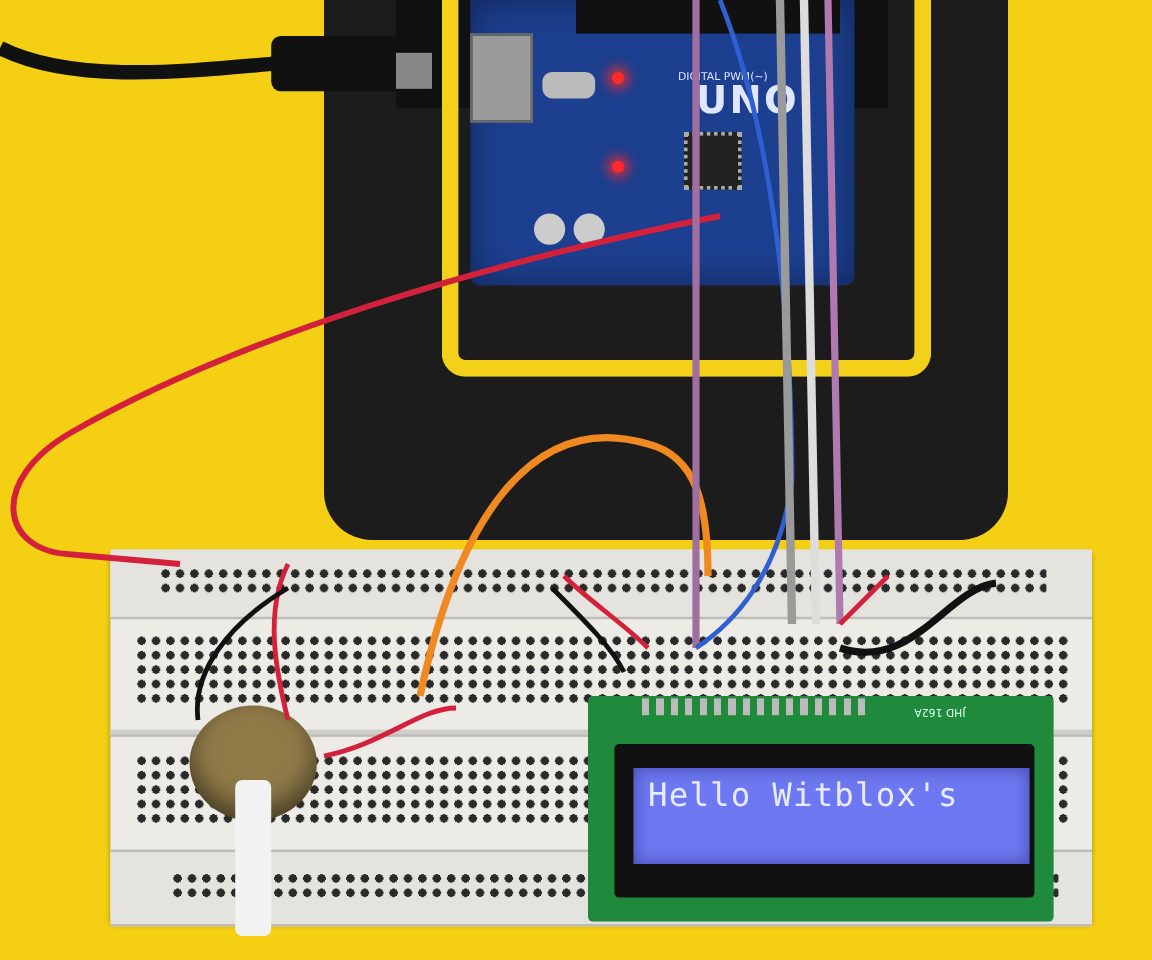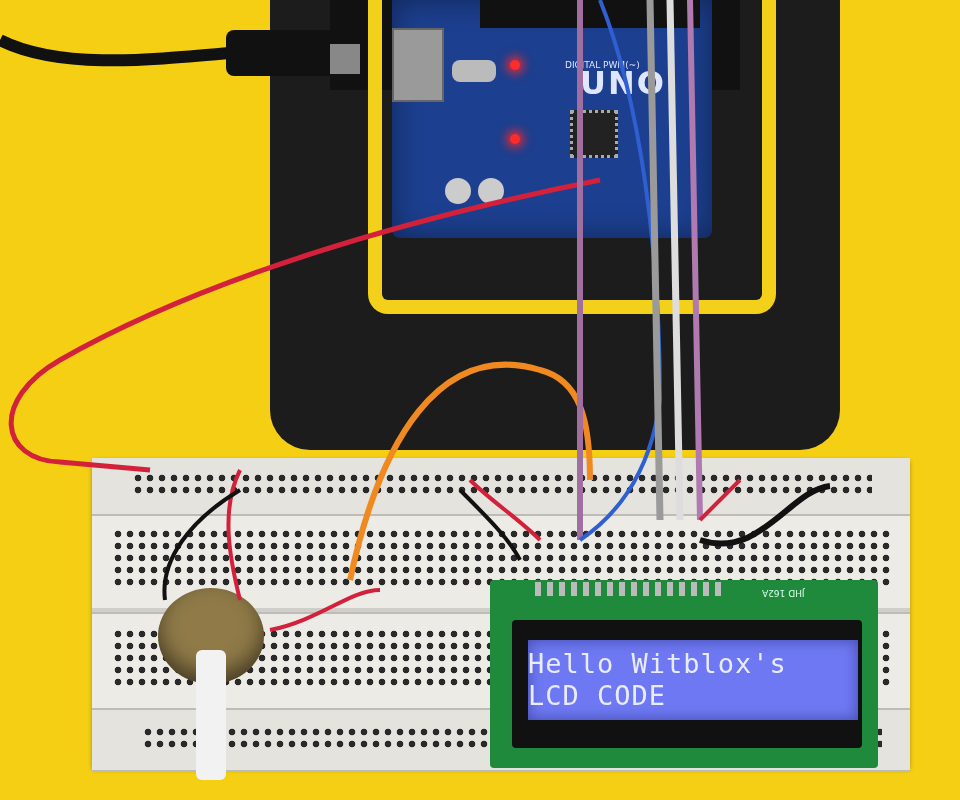--- a/index.html
+++ b/index.html
@@ -19,21 +19,21 @@
   .led{width:10px;height:10px;border-radius:50%;background:#ff2a2a;box-shadow:0 0 10px 4px rgba(255,40,40,.8);}
   #cap1{left:445px;top:178px;width:26px;height:26px;border-radius:50%;background:#ccc;}
   #cap2{left:478px;top:178px;width:26px;height:26px;border-radius:50%;background:#ccc;}
   #crystal{left:452px;top:60px;width:44px;height:22px;background:#bbb;border-radius:8px;}
   #bread{left:92px;top:458px;width:818px;height:310px;background:#ecebe6;border-radius:4px;box-shadow:0 2px 4px rgba(0,0,0,.3);}
   .rail{position:absolute;left:0;width:100%;background:#e4e3de;border-bottom:2px solid #bdbcb6;}
   .holes{position:absolute;background-image:radial-gradient(#2a2a2a 40%,transparent 42%);background-size:12px 12px;}
   #lcd-board{left:490px;top:580px;width:388px;height:188px;background:#1f8a3c;border-radius:4px;}
   #lcd-bezel{left:512px;top:620px;width:350px;height:128px;background:#111;border-radius:4px;}
   #lcd-screen{left:528px;top:640px;width:330px;height:80px;background:#6d78f2;box-shadow:inset 0 0 14px rgba(0,0,60,.4);}
-  .lcd-line{color:#e9ecff;font-size:27px;letter-spacing:1px;line-height:32px;}
+  .lcd-line{color:#e9ecff;font-size:27px;letter-spacing:1px;line-height:32px;margin-left:12px;}
   #lcd-model{left:762px;top:588px;color:#dfe;font-size:9px;transform:rotate(180deg);font-family:"DejaVu Sans",sans-serif;}
   #pins{left:535px;top:582px;width:190px;height:14px;background-image:repeating-linear-gradient(90deg,#bbb 0 6px,transparent 6px 12px);}
   #pot-body{left:158px;top:588px;width:106px;height:96px;background:#8f7a48;border-radius:50%;box-shadow:inset 0 -10px 20px rgba(0,0,0,.5);}
   #pot-shaft{left:196px;top:650px;width:30px;height:130px;background:#f2f2f2;border-radius:6px;}
   svg#wires{position:absolute;left:0;top:0;}
 </style>
 </head>
 <body>
 
 <div class="abs" id="mat"></div>
@@ -67,21 +67,20 @@
 
 <div class="abs" id="pot-body"></div>
 <div class="abs" id="pot-shaft"></div>
 
 <div class="abs" id="lcd-board"></div>
 <div class="abs" id="pins"></div>
 <div class="abs" id="lcd-model">JHD 162A</div>
 <div class="abs" id="lcd-bezel"></div>
 <div class="abs" id="lcd-screen">
   <div class="lcd-line" style="margin-top:8px;">Hello Witblox's</div>
-  <div class="lcd-line">LCD CODE</div>
 </div>
 
 <svg id="wires" width="960" height="800">
   <path d="M0 40 C60 70 150 60 240 52" stroke="#111" stroke-width="12" fill="none"></path>
   <path d="M600 180 C400 220 200 280 60 360 C-10 400 0 460 60 462 L150 470" stroke="#d4213b" stroke-width="5" fill="none"></path>
   <path d="M350 580 C380 440 440 340 540 370 C580 380 590 420 590 480" stroke="#f08a20" stroke-width="6" fill="none"></path>
   <path d="M580 0 L580 540" stroke="#a06fa0" stroke-width="6" fill="none"></path>
   <path d="M600 0 C640 100 660 250 660 400 C650 480 610 520 580 540" stroke="#2f5fd0" stroke-width="4" fill="none"></path>
   <path d="M650 0 L660 520" stroke="#9a9a9a" stroke-width="7" fill="none"></path>
   <path d="M670 0 L680 520" stroke="#ddd" stroke-width="7" fill="none"></path>

